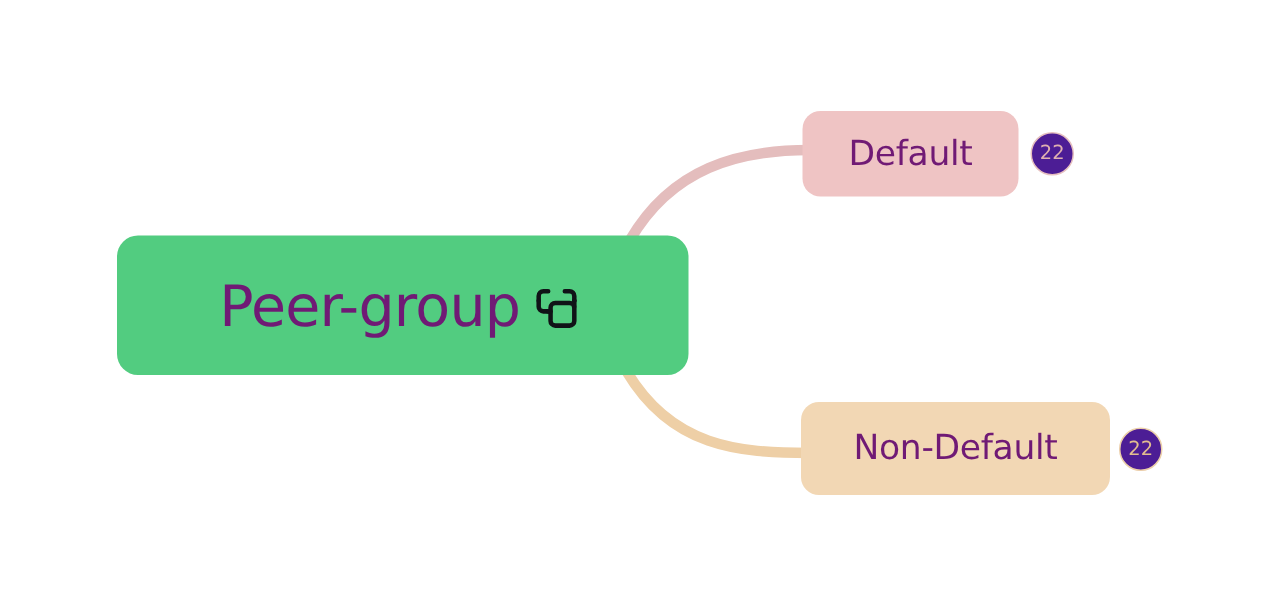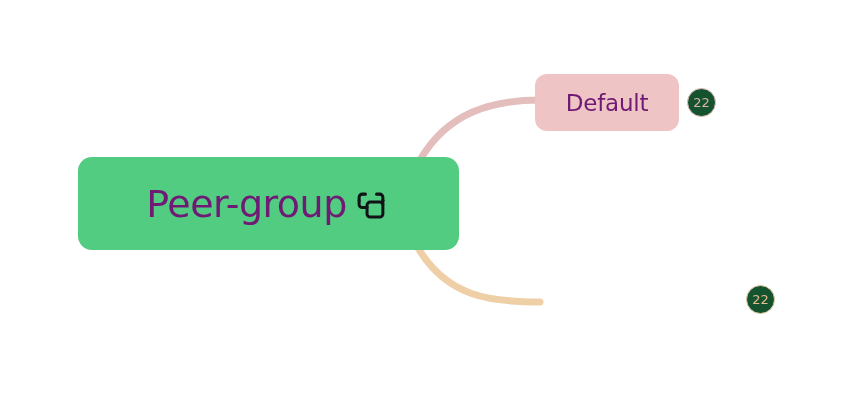--- a/index.html
+++ b/index.html
@@ -92,21 +92,21 @@
   
   .badge {
     position: absolute;
     box-sizing: border-box;
     display: flex;
     align-items: center;
     justify-content: center;
     width: 29px;
     height: 29px;
     border-radius: 50%;
-    background: #14532d;
+    background: #4c1d95;
     font-size: 13px;
     font-weight: 400;
   }
   #badge-default {
     left: 687px;
     top: 88px;
     border: 1.3px solid #e6bfbf;
     color: #dfb0b0;
   }
   #badge-nondefault {
@@ -140,16 +140,19 @@
       </svg>
     </span>
   </div>
 
   <div class="node" id="node-default" style="background:#EFC4C4;">
     <span class="node-label">Default</span>
   </div>
 
   <div class="badge" id="badge-default">22</div>
 
+  <div class="node" id="node-nondefault" style="background:#F2D7B4;">
+    <span class="node-label">Non-Default</span>
+  </div>
 
   <div class="badge" id="badge-nondefault">22</div>
 
 </div>
 
 </body></html>

